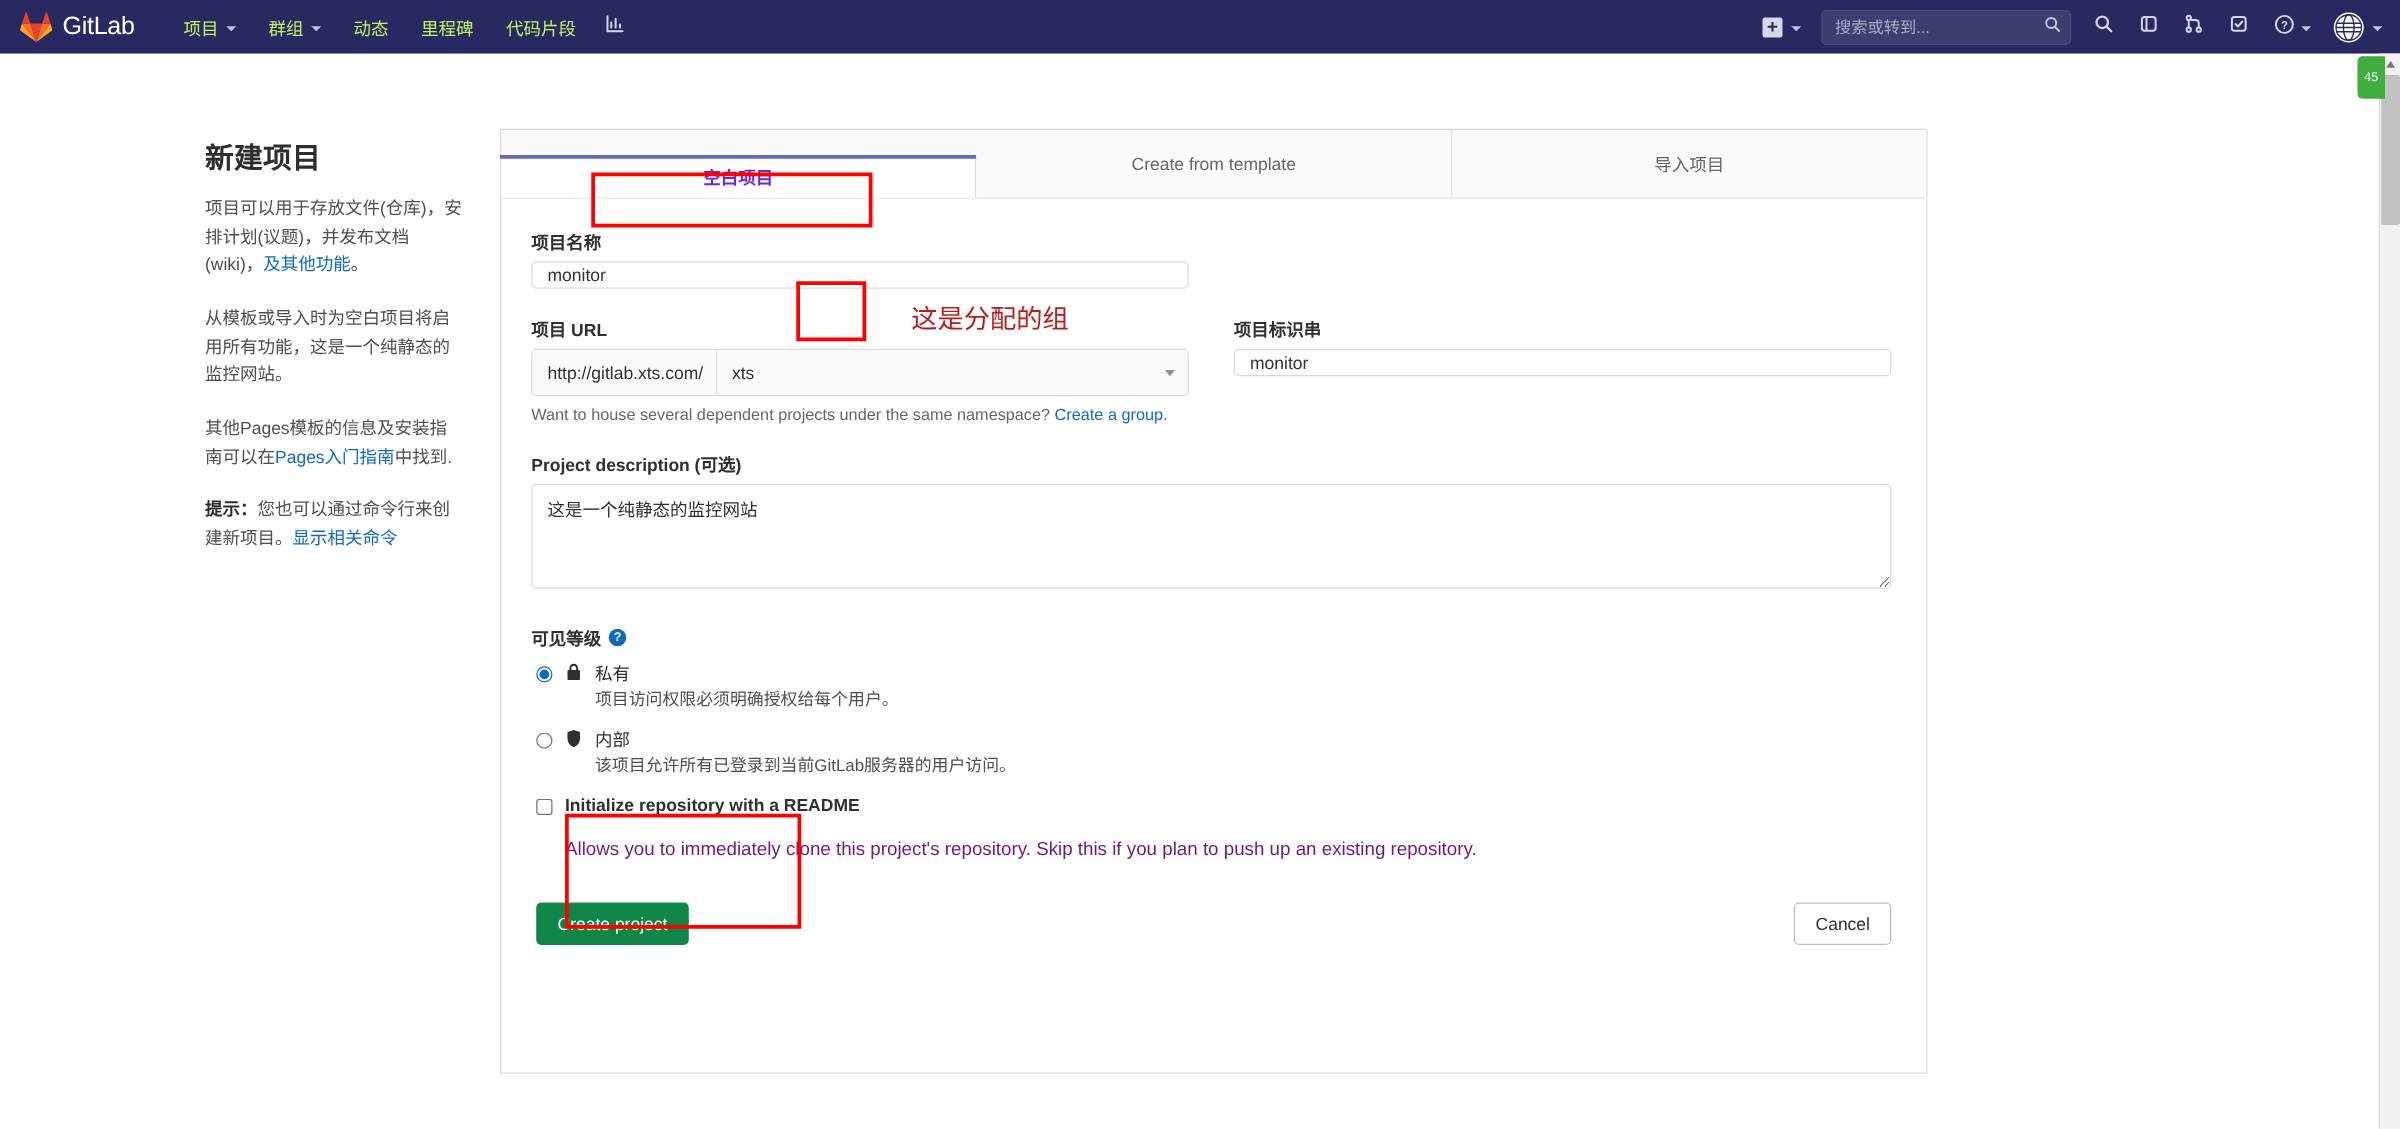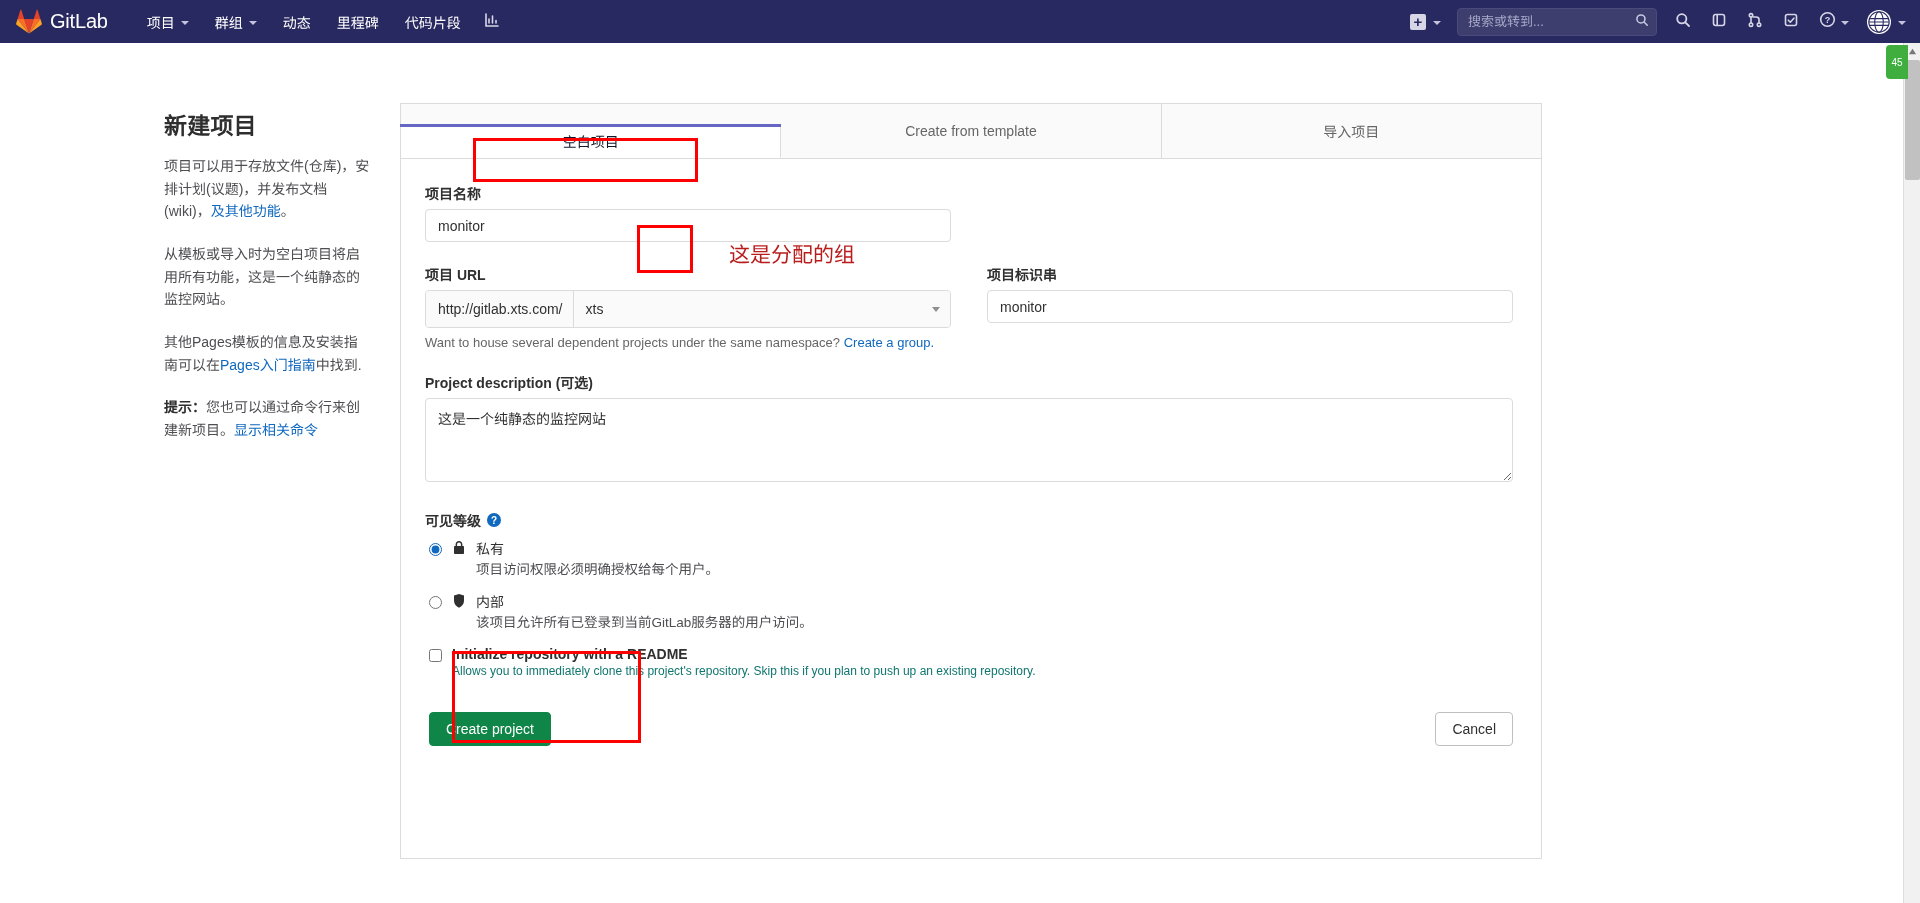--- a/index.html
+++ b/index.html
@@ -29,21 +29,21 @@
     padding: 0 10px 0 2px; height: 100%;
     text-decoration: none;
   }
   .brand-logo { width: 26px; height: 26px; display: block; }
   .brand-name {
     color: #ffffff; font-size: 20px; font-weight: 400; letter-spacing: -0.2px;
   }
   .nav-items { display: flex; align-items: center; height: 100%; margin-left: 16px; }
   .nav-item {
     display: flex; align-items: center; gap: 4px;
-    color: #ffffff; font-size: 14px;
+    color: #bef264; font-size: 14px;
     padding: 0 13px; height: 100%;
     cursor: pointer; white-space: nowrap;
   }
   .caret {
     display: inline-block; width: 0; height: 0;
     border-left: 4px solid transparent; border-right: 4px solid transparent;
     border-top: 4px solid #c3c3dd; margin-left: 2px; margin-top: 2px;
   }
   .nav-icon-btn {
     display: flex; align-items: center; justify-content: center;
@@ -143,22 +143,22 @@
     font-size: 14px;
     color: #666;
     cursor: pointer;
     border-right: 1px solid #dbdbdb;
     background: #fafafa;
     position: relative;
   }
   .tab:last-child { border-right: none; }
   .tab.active {
     background: #ffffff;
-    color: #0f172a;
-    font-weight: 400;
+    color: #6d28d9;
+    font-weight: 700;
     border-bottom: 1px solid #fff;
     margin-top: 21px;
   }
   .tab.active::before {
     content: "";
     position: absolute; left: -1px; right: -1px; top: -1px;
     height: 3px; background: #6666c4;
   }
 
   .panel {
@@ -177,21 +177,21 @@
     margin-bottom: 6px;
     display: block;
   }
 
   .row { display: flex; gap: 0; }
   .col-half { width: 50%; padding-right: 18px; }
   .col-half.right { padding-right: 0; padding-left: 18px; }
 
   .text-input {
     width: 100%;
-    height: 33px;
+    height: 22px;
     border: 1px solid #dbdbdb;
     border-radius: 4px;
     padding: 0 12px;
     font-size: 14px;
     color: #303030;
     font-family: "Liberation Sans", sans-serif;
     background: #fff;
     outline: none;
   }
   .text-input::placeholder { color: #868686; }
@@ -278,21 +278,21 @@
   .vis-body { flex: 1 1 auto; }
   .vis-name { font-size: 14px; color: #303030; line-height: 18px; }
   .vis-desc { font-size: 13.5px; color: #4e4e52; margin-top: 3px; line-height: 18px; }
 
   .readme-row { display: flex; margin-top: 8px; }
   .readme-check {
     margin: 3px 10px 0 4px; width: 13px; height: 13px;
     accent-color: #1068bf; cursor: pointer; flex: 0 0 auto;
   }
   .readme-label { font-size: 14px; font-weight: 700; color: #303030; }
-  .readme-desc { font-size: 12px; color: #0f766e; margin-top: 2px; }
+  .readme-desc { font-size: 15px; color: #701a75; margin-top: 19px; }
 
   .actions {
     display: flex; align-items: center; justify-content: space-between;
     margin-top: 34px;
     padding-left: 4px;
   }
   .btn-create {
     background: #108548;
     color: #fff;
     border: 1px solid #108548;

